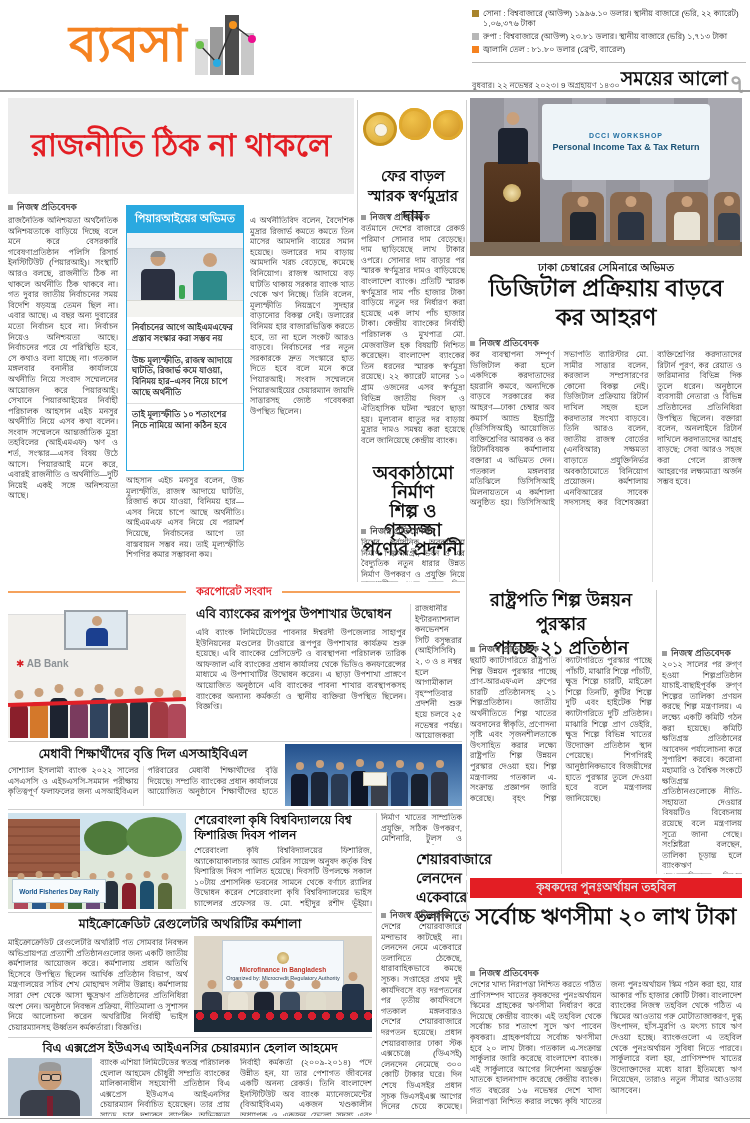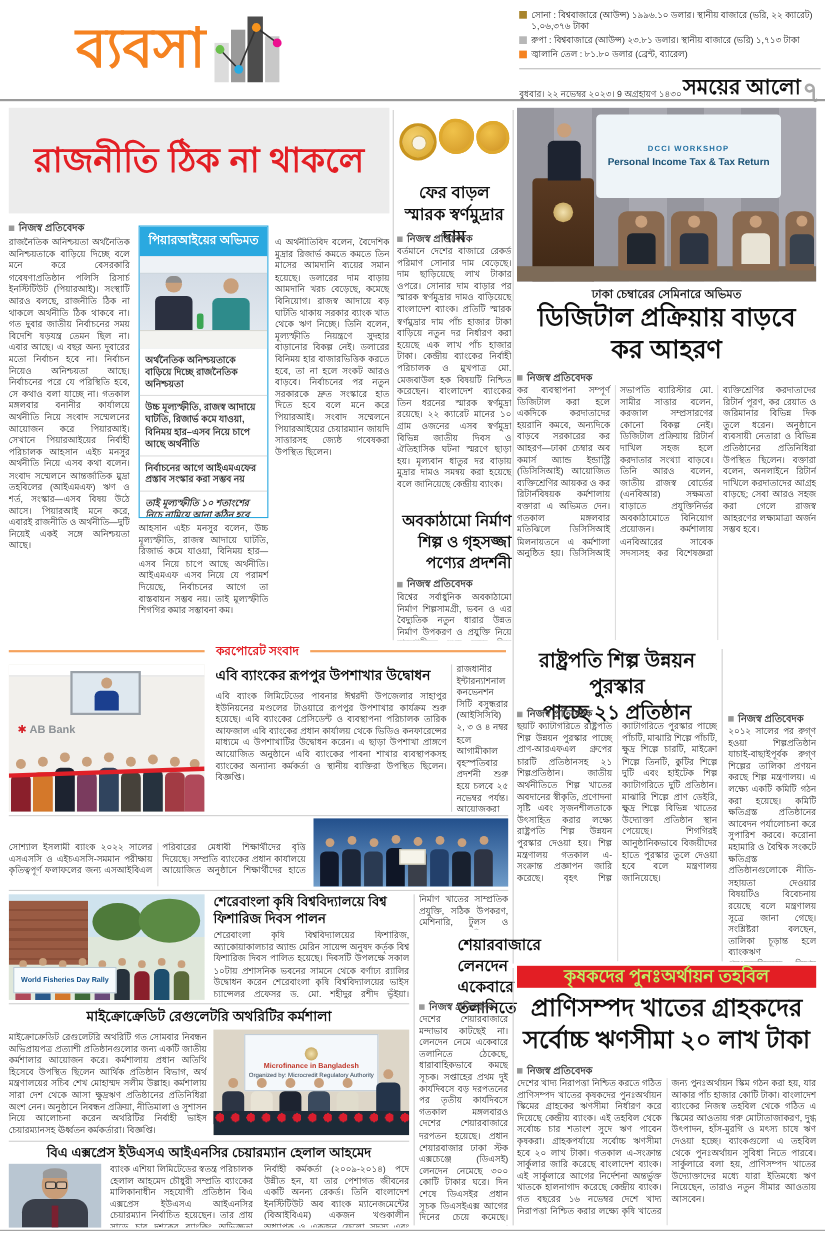--- a/index.html
+++ b/index.html
@@ -15,21 +15,21 @@
   .hr{position:absolute;height:1px;background:#cfcfcf;}
   .photo{position:absolute;overflow:hidden;}
   .person{position:absolute;}
   .person .head{position:absolute;left:50%;transform:translateX(-50%);top:0;border-radius:50%;background:#c9a07c;}
   .person .torso{position:absolute;left:0;right:0;bottom:0;border-radius:5px 5px 0 0;}
   .ticker-row{display:flex;align-items:flex-start;gap:4px;margin-bottom:3px;}
   .ticker-sq{width:7px;height:7px;margin-top:1px;flex:0 0 auto;}
   .ticker-tx{font-size:8px;line-height:10px;color:#222;}
   .quote{font-size:8.4px;line-height:10.8px;color:#333;font-weight:bold;text-align:left;
          padding:5px 5px;border-bottom:1px solid #ddd;}
-  .quote:last-child{border-bottom:none;font-style:italic;}
+  .quote:last-child{border-bottom:none;}
   .cols3{column-count:3;column-gap:9px;column-rule:1px solid #ddd;}
   .cols2{column-count:2;column-gap:9px;column-rule:1px solid #ddd;}
 </style>
 </head>
 <body>
 
 <div class="page">
 
   <div class="abs" style="left:0;top:0;width:750px;height:92px;">
     <div class="abs" style="left:25px;top:12px;display:flex;align-items:center;gap:6px;margin-left:44px;">
@@ -94,23 +94,22 @@
         <span class="abs" style="left:50%;transform:translateX(-50%);top:0;width:15px;height:6px;border-radius:8px 8px 0 0;background:#8e8e8e;"></span>
         <span class="torso" style="height:40px;background:#2b3040;"></span>
       </div>
       <div class="person" style="left:66px;top:20px;width:34px;height:56px;">
         <span class="head" style="width:14px;height:14px;"></span>
         <span class="torso" style="height:38px;background:#2e8b8b;"></span>
       </div>
       <div class="abs" style="left:52px;top:52px;width:6px;height:14px;background:#3aa655;border-radius:2px;"></div>
       <div class="abs" style="left:0;right:0;bottom:0;height:16px;background:#f3f3f0;border-top:1px solid #d8d8d2;"></div>
     </div>
-    <div class="quote">অর্থনৈতিক অনিশ্চয়তাকে বাড়িয়ে দিচ্ছে রাজনৈতিক অনিশ্চয়তা</div>
+    <div class="quote">নির্বাচনের আগে আইএমএফের প্রস্তাব সংস্কার করা সম্ভব নয়</div>
     <div class="quote">উচ্চ মূল্যস্ফীতি, রাজস্ব আদায়ে ঘাটতি, রিজার্ভ কমে যাওয়া, বিনিময় হার–এসব নিয়ে চাপে আছে অর্থনীতি</div>
-    <div class="quote">নির্বাচনের আগে আইএমএফের প্রস্তাব সংস্কার করা সম্ভব নয়</div>
     <div class="quote">তাই মূল্যস্ফীতি ১০ শতাংশের নিচে নামিয়ে আনা কঠিন হবে</div>
   </div>
   <div class="abs t" style="left:126px;top:476px;width:118px;height:106px;">আহসান এইচ মনসুর বলেন, উচ্চ মূল্যস্ফীতি, রাজস্ব আদায়ে ঘাটতি, রিজার্ভ কমে যাওয়া, বিনিময় হার—এসব নিয়ে চাপে আছে অর্থনীতি। আইএমএফ এসব নিয়ে যে পরামর্শ দিয়েছে, নির্বাচনের আগে তা বাস্তবায়ন সম্ভব নয়। তাই মূল্যস্ফীতি শিগগির কমার সম্ভাবনা কম।</div>
   <div class="abs t" style="left:250px;top:216px;width:104px;height:366px;">এ অর্থনীতিবিদ বলেন, বৈদেশিক মুদ্রার রিজার্ভ কমতে কমতে তিন মাসের আমদানি ব্যয়ের সমান হয়েছে। ডলারের দাম বাড়ায় আমদানি খরচ বেড়েছে, কমেছে বিনিয়োগ। রাজস্ব আদায়ে বড় ঘাটতি থাকায় সরকার ব্যাংক খাত থেকে ঋণ নিচ্ছে। তিনি বলেন, মূল্যস্ফীতি নিয়ন্ত্রণে সুদহার বাড়ানোর বিকল্প নেই। ডলারের বিনিময় হার বাজারভিত্তিক করতে হবে, তা না হলে সংকট আরও বাড়বে। নির্বাচনের পর নতুন সরকারকে দ্রুত সংস্কারে হাত দিতে হবে বলে মনে করে পিয়ারআই। সংবাদ সম্মেলনে পিয়ারআইয়ের চেয়ারম্যান জায়দি সাত্তারসহ জ্যেষ্ঠ গবেষকরা উপস্থিত ছিলেন।</div>
 
   <div class="vr" style="left:357px;top:100px;height:482px;"></div>
 
   <div class="photo" style="left:361px;top:100px;width:104px;height:62px;background:#fff;">
     <div class="abs" style="left:2px;top:12px;width:34px;height:34px;border-radius:50%;background:radial-gradient(circle at 35% 35%,#f3cf6b,#d9a62a);border:3px solid #c8941f;box-sizing:border-box;">
       <div class="abs" style="left:8px;top:8px;width:12px;height:12px;border-radius:50%;background:#f7f3e6;border:1px solid #cfae57;"></div>
@@ -118,21 +117,21 @@
     <div class="abs" style="left:38px;top:8px;width:32px;height:32px;border-radius:46% 54% 50% 50%/52% 48% 52% 48%;background:radial-gradient(circle at 40% 35%,#f0c24a,#cf9222);box-shadow:inset 0 0 0 3px #dfa92e;"></div>
     <div class="abs" style="left:72px;top:10px;width:30px;height:30px;border-radius:52% 48% 50% 50%/48% 52% 48% 52%;background:radial-gradient(circle at 40% 35%,#f0c24a,#c8881c);box-shadow:inset 0 0 0 3px #dfa92e;"></div>
   </div>
   <div class="abs hd" style="left:361px;top:166px;width:104px;font-size:15px;line-height:20px;text-align:center;">ফের বাড়ল স্মারক স্বর্ণমুদ্রার দাম</div>
   <div class="abs byline" style="left:361px;top:210px;">
     <span class="sq"></span>
       <span>নিজস্ব প্রতিবেদক</span>
   </div>
   <div class="abs t" style="left:361px;top:224px;width:104px;height:236px;">বর্তমানে দেশের বাজারে রেকর্ড পরিমাণ সোনার দাম বেড়েছে। দাম ছাড়িয়েছে লাখ টাকার ওপরে। সোনার দাম বাড়ার পর স্মারক স্বর্ণমুদ্রার দামও বাড়িয়েছে বাংলাদেশ ব্যাংক। প্রতিটি স্মারক স্বর্ণমুদ্রার দাম পাঁচ হাজার টাকা বাড়িয়ে নতুন দর নির্ধারণ করা হয়েছে এক লাখ পাঁচ হাজার টাকা। কেন্দ্রীয় ব্যাংকের নির্বাহী পরিচালক ও মুখপাত্র মো. মেজবাউল হক বিষয়টি নিশ্চিত করেছেন। বাংলাদেশ ব্যাংকের তিন ধরনের স্মারক স্বর্ণমুদ্রা রয়েছে। ২২ ক্যারেট মানের ১০ গ্রাম ওজনের এসব স্বর্ণমুদ্রা বিভিন্ন জাতীয় দিবস ও ঐতিহাসিক ঘটনা স্মরণে ছাড়া হয়। মূল্যবান ধাতুর দর বাড়ায় মুদ্রার দামও সমন্বয় করা হয়েছে বলে জানিয়েছে কেন্দ্রীয় ব্যাংক।</div>
 
-  <div class="abs hd" style="left:361px;top:464px;width:104px;font-size:14px;line-height:19px;text-align:right;">
+  <div class="abs hd" style="left:361px;top:464px;width:104px;font-size:18px;line-height:19px;text-align:center;">
     <div>অবকাঠামো নির্মাণ</div>
     <div>শিল্প ও গৃহসজ্জা</div>
     <div>পণ্যের প্রদর্শনী</div>
   </div>
   <div class="abs byline" style="left:361px;top:524px;">
     <span class="sq"></span>
       <span>নিজস্ব প্রতিবেদক</span>
   </div>
   <div class="abs t" style="left:361px;top:538px;width:104px;height:44px;">বিশ্বের সর্বাধুনিক অবকাঠামো নির্মাণ শিল্পসামগ্রী, ভবন ও এর বৈদ্যুতিক নতুন ধারার উন্নত নির্মাণ উপকরণ ও প্রযুক্তি নিয়ে রাজধানীতে শুরু হচ্ছে তিন দিনের তিনটি আন্তর্জাতিক প্রদর্শনী।</div>
 
@@ -258,20 +257,21 @@
     <div class="abs" style="left:0;bottom:34px;width:100%;height:4px;background:#e02028;transform:rotate(-2deg);"></div>
   </div>
   <div class="abs hd" style="left:196px;top:606px;width:210px;font-size:12.5px;line-height:16px;">এবি ব্যাংকের রূপপুর উপশাখার উদ্বোধন</div>
   <div class="abs t" style="left:196px;top:628px;width:210px;height:108px;">এবি ব্যাংক লিমিটেডের পাবনার ঈশ্বরদী উপজেলার সাহাপুর ইউনিয়নের মণ্ডলের টাওয়ারে রূপপুর উপশাখার কার্যক্রম শুরু হয়েছে। এবি ব্যাংকের প্রেসিডেন্ট ও ব্যবস্থাপনা পরিচালক তারিক আফজাল এবি ব্যাংকের প্রধান কার্যালয় থেকে ভিডিও কনফারেন্সের মাধ্যমে এ উপশাখাটির উদ্বোধন করেন। এ ছাড়া উপশাখা প্রাঙ্গণে আয়োজিত অনুষ্ঠানে এবি ব্যাংকের পাবনা শাখার ব্যবস্থাপকসহ ব্যাংকের অন্যান্য কর্মকর্তা ও স্থানীয় ব্যক্তিরা উপস্থিত ছিলেন। বিজ্ঞপ্তি।</div>
 
   <div class="vr" style="left:410px;top:604px;height:134px;"></div>
   <div class="abs t" style="left:415px;top:604px;width:47px;height:134px;">রাজধানীর ইন্টারন্যাশনাল কনভেনশন সিটি বসুন্ধরার (আইসিসিবি) ২, ৩ ও ৪ নম্বর হলে আগামীকাল বৃহস্পতিবার প্রদর্শনী শুরু হয়ে চলবে ২৫ নভেম্বর পর্যন্ত। আয়োজকরা জানান, প্রদর্শনীতে থাকবে পাঁচ শতাধিক স্টল।</div>
 
   <div class="hr" style="left:8px;top:741px;width:454px;"></div>
 
+  <div class="abs hd" style="left:8px;top:746px;width:270px;font-size:12.5px;line-height:16px;text-align:center;">মেধাবী শিক্ষার্থীদের বৃত্তি দিল এসআইবিএল</div>
   <div class="abs t cols2" style="left:8px;top:766px;width:270px;height:40px;">সোশ্যাল ইসলামী ব্যাংক ২০২২ সালের এসএসসি ও এইচএসসি-সমমান পরীক্ষায় কৃতিত্বপূর্ণ ফলাফলের জন্য এসআইবিএল পরিবারের মেধাবী শিক্ষার্থীদের বৃত্তি দিয়েছে। সম্প্রতি ব্যাংকের প্রধান কার্যালয়ে আয়োজিত অনুষ্ঠানে শিক্ষার্থীদের হাতে বৃত্তির চেক ও সনদ তুলে দেন ব্যাংকের ব্যবস্থাপনা পরিচালক। অনুষ্ঠানে ঊর্ধ্বতন কর্মকর্তারা উপস্থিত ছিলেন। বিজ্ঞপ্তি।</div>
   <div class="photo" style="left:285px;top:744px;width:177px;height:62px;background:linear-gradient(#23508c,#6f9cc9);">
     <div class="person" style="left:6px;bottom:0;width:17px;height:44px;">
         <span class="head" style="width:8px;height:8px;"></span>
         <span class="torso" style="height:32px;background:#11182a;"></span>
       </div>
     <div class="person" style="left:26px;bottom:0;width:17px;height:46px;">
         <span class="head" style="width:8px;height:8px;"></span>
         <span class="torso" style="height:34px;background:#1c2638;"></span>
       </div>
@@ -413,24 +413,23 @@
       <div class="abs" style="left:3px;top:10px;width:8px;height:5px;border:1px solid #333;border-radius:2px;background:rgba(255,255,255,.3);"></div>
       <div class="abs" style="left:13px;top:10px;width:8px;height:5px;border:1px solid #333;border-radius:2px;background:rgba(255,255,255,.3);"></div>
     </div>
     <div class="abs" style="left:12px;bottom:0;width:60px;height:26px;border-radius:12px 12px 0 0;background:#3a3f4a;"></div>
     <div class="abs" style="left:39px;bottom:0;width:6px;height:20px;background:#7a2030;"></div>
   </div>
   <div class="abs t" style="left:100px;top:1058px;width:130px;height:58px;">ব্যাংক এশিয়া লিমিটেডের স্বতন্ত্র পরিচালক হেলাল আহমেদ চৌধুরী সম্প্রতি ব্যাংকের মালিকানাধীন সহযোগী প্রতিষ্ঠান বিএ এক্সপ্রেস ইউএসএ আইএনসির চেয়ারম্যান নির্বাচিত হয়েছেন। তার প্রায় সাড়ে চার দশকের ব্যাংকিং অভিজ্ঞতা রয়েছে। তিনি পূবালী ব্যাংকের সার্বিক পরীক্ষার মাধ্যমে ১৯৭৭ সালে ব্যাংকে প্রথম শ্রেণির কর্মকর্তা হিসেবে কর্মজীবন শুরু করেন এবং একই ব্যাংকে ব্যবস্থাপনা পরিচালক ও প্রধান</div>
   <div class="abs t" style="left:240px;top:1058px;width:132px;height:58px;">নির্বাহী কর্মকর্তা (২০০৯-২০১৪) পদে উন্নীত হন, যা তার পেশাগত জীবনের একটি অনন্য রেকর্ড। তিনি বাংলাদেশ ইনস্টিটিউট অব ব্যাংক ম্যানেজমেন্টের (বিআইবিএম) একজন খণ্ডকালীন অধ্যাপক ও একজন ফেলো সদস্য এবং আইএফআইসি ব্যাংকের একজন পরিচালনা পর্ষদ সদস্য এবং আইসিএবি বাংলাদেশ ব্যাংকিং কমিশনের একজন সদস্য। বিজ্ঞপ্তি।</div>
 
   <div class="abs" style="left:470px;top:878px;width:272px;height:20px;background:#e31e24;display:flex;align-items:center;justify-content:center;">
-    <span style="color:#bef264;font-weight:800;font-size:16px;">কৃষকদের পুনঃঅর্থায়ন তহবিল</span>
+    <span style="color:#e5e5e5;font-weight:800;font-size:12px;">কৃষকদের পুনঃঅর্থায়ন তহবিল</span>
   </div>
   <div class="abs hd" style="left:470px;top:902px;width:272px;text-align:center;font-size:22px;line-height:29px;">
-    <div>প্রাণিসম্পদ খাতের গ্রাহকদের</div>
     <div>সর্বোচ্চ ঋণসীমা ২০ লাখ টাকা</div>
   </div>
   <div class="abs byline" style="left:470px;top:966px;">
     <span class="sq"></span>
       <span>নিজস্ব প্রতিবেদক</span>
   </div>
   <div class="abs t cols2" style="left:470px;top:980px;width:272px;height:134px;">দেশের খাদ্য নিরাপত্তা নিশ্চিত করতে গঠিত প্রাণিসম্পদ খাতের কৃষকদের পুনঃঅর্থায়ন স্কিমের গ্রাহকের ঋণসীমা নির্ধারণ করে দিয়েছে কেন্দ্রীয় ব্যাংক। এই তহবিল থেকে সর্বোচ্চ চার শতাংশ সুদে ঋণ পাবেন কৃষকরা। গ্রাহকপর্যায়ে সর্বোচ্চ ঋণসীমা হবে ২০ লাখ টাকা। গতকাল এ-সংক্রান্ত সার্কুলার জারি করেছে বাংলাদেশ ব্যাংক। এই সার্কুলারে আগের নির্দেশনা অন্তর্ভুক্ত খাতকে হালনাগাদ করেছে কেন্দ্রীয় ব্যাংক। গত বছরের ১৬ নভেম্বর দেশে খাদ্য নিরাপত্তা নিশ্চিত করার লক্ষ্যে কৃষি খাতের জন্য পুনঃঅর্থায়ন স্কিম গঠন করা হয়, যার আকার পাঁচ হাজার কোটি টাকা। বাংলাদেশ ব্যাংকের নিজস্ব তহবিল থেকে গঠিত এ স্কিমের আওতায় গরু মোটাতাজাকরণ, দুগ্ধ উৎপাদন, হাঁস-মুরগি ও মৎস্য চাষে ঋণ দেওয়া হচ্ছে। ব্যাংকগুলো এ তহবিল থেকে পুনঃঅর্থায়ন সুবিধা নিতে পারবে। সার্কুলারে বলা হয়, প্রাণিসম্পদ খাতের উদ্যোক্তাদের মধ্যে যারা ইতিমধ্যে ঋণ নিয়েছেন, তারাও নতুন সীমার আওতায় আসবেন।</div>
 
   <div class="vr" style="left:466px;top:880px;height:234px;"></div>
   <div class="hr" style="left:0;top:1118px;width:750px;background:#9a9a9a;"></div>

